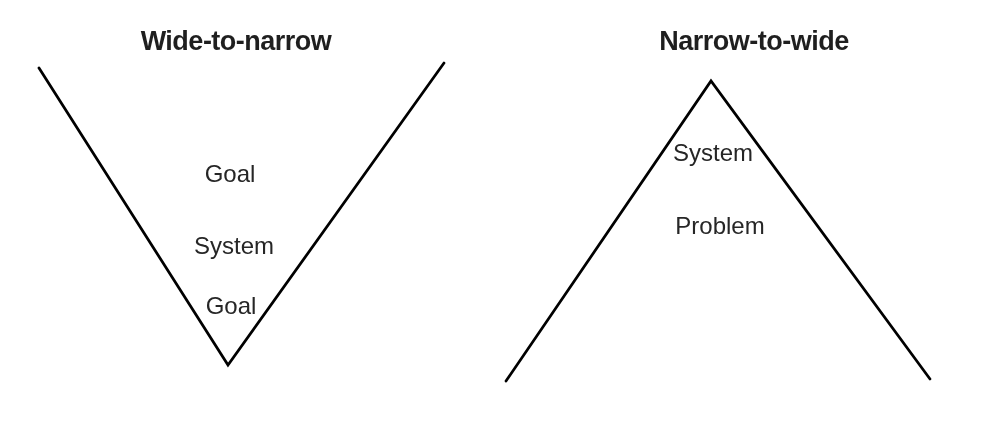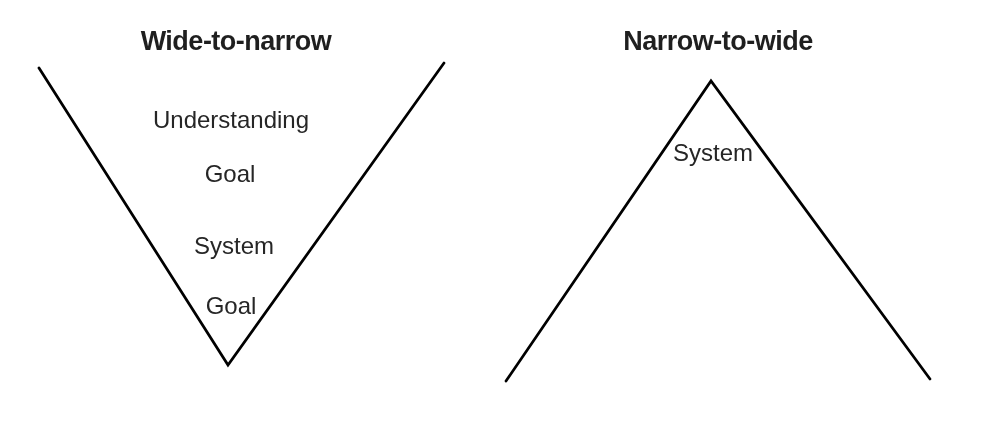--- a/index.html
+++ b/index.html
@@ -45,28 +45,28 @@
 
 <div class="canvas">
 
   <svg class="lines-layer" viewBox="0 0 981 423">
     <polyline points="39,68 228,365 444,63" fill="none" stroke-width="2.75" stroke-linecap="round" stroke-linejoin="miter" stroke="#000000"></polyline>
     <polyline points="506,381 711,81 930,379" fill="none" stroke-width="2.75" stroke-linecap="round" stroke-linejoin="miter" stroke="#000000"></polyline>
   </svg>
 
   <div class="diagram-title" style="left:236px; top:41px">Wide-to-narrow</div>
 
-  <div class="diagram-label" style="left:231px; top:120px">Understanding</div>
 
   <div class="diagram-label" style="left:230px; top:174px">Goal</div>
 
   <div class="diagram-label" style="left:234px; top:246px">System</div>
 
   <div class="diagram-label" style="left:231px; top:306px">Goal</div>
 
-  <div class="diagram-title" style="left:718px; top:41px">Narrow-to-wide</div>
+  <div class="diagram-title" style="left:754px; top:41px">Narrow-to-wide</div>
 
   <div class="diagram-label" style="left:713px; top:153px">System</div>
 
+  <div class="diagram-label" style="left:720px; top:226px">Problem</div>
 
 
 
 </div>
 
 </body></html>

